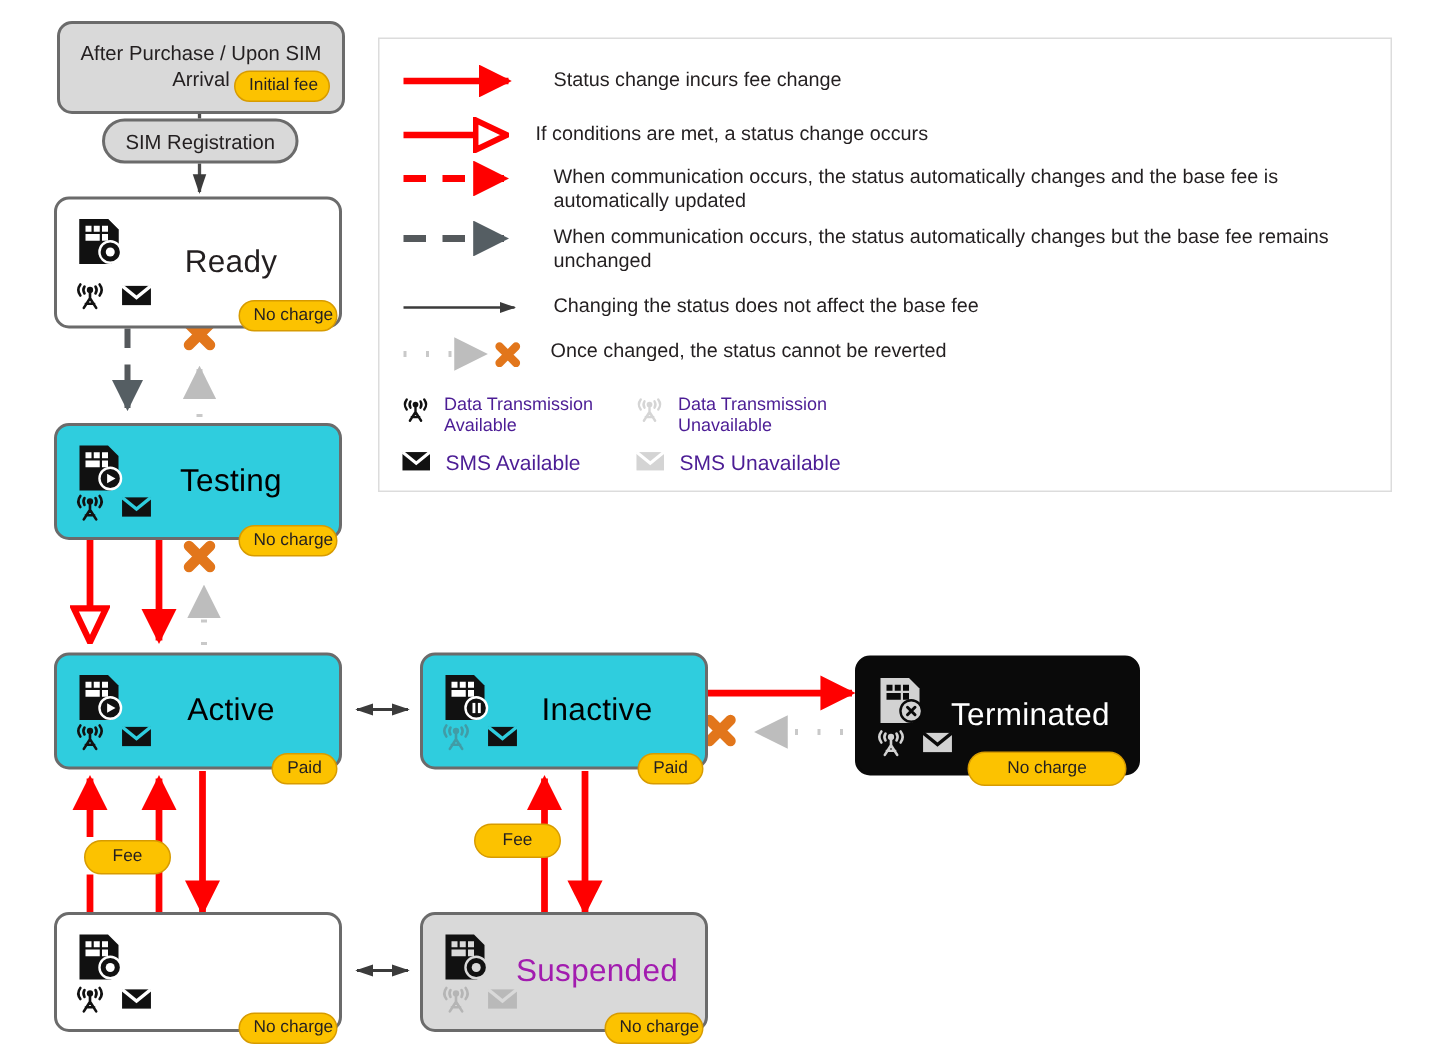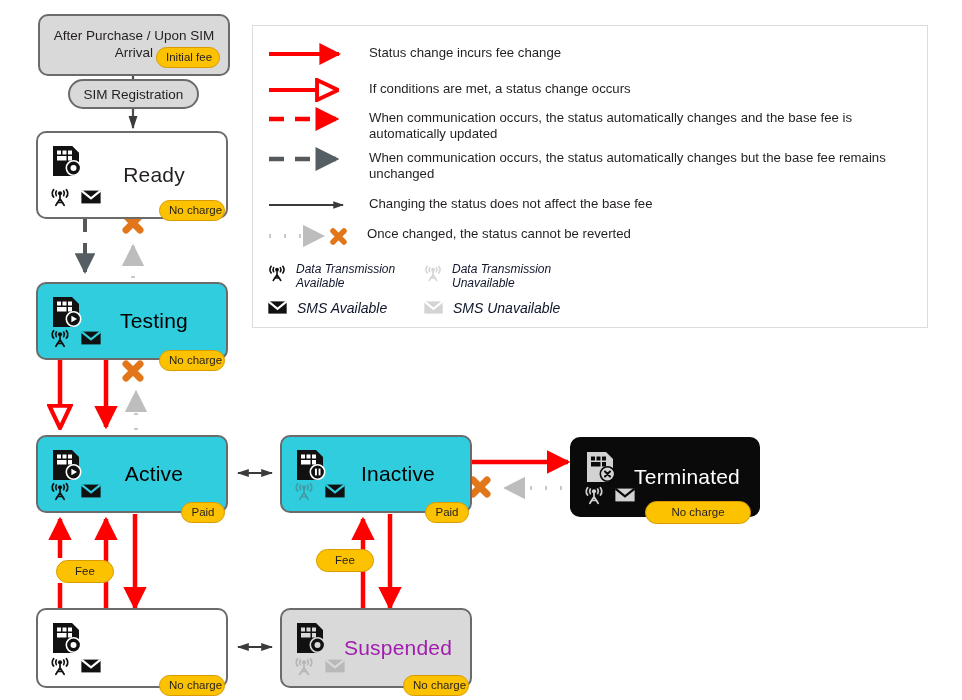--- a/index.html
+++ b/index.html
@@ -30,21 +30,21 @@
 
   
   .capsule{position:absolute;background:#d9d9d9;border:2px solid #6b6b6b;border-radius:16px;
            box-sizing:border-box;text-align:center;font-size:13.5px;color:#231f20;}
 
   
   #legend{position:absolute;left:252px;top:25px;width:676px;height:303px;
           background:#fff;border:1px solid #dcdcdc;box-sizing:border-box;}
   .lg-row{position:absolute;display:flex;align-items:flex-start;}
   .lg-txt{font-size:13.2px;line-height:16px;color:#231f20;}
-  .lg-ico-txt{font-size:12px;line-height:14px;color:#0f172a;font-style:italic;}
+  .lg-ico-txt{font-size:12px;line-height:14px;color:#4c1d95;}
   .lg-ico-txt.big{font-size:14px;}
 
   svg{overflow:visible;}
   .nosel{user-select:none;}
 </style>
 </head>
 <body>
 
 <div id="stage">
 
@@ -345,21 +345,21 @@
       <svg width="90" height="18">
         <line x1="2" y1="9" x2="72" y2="9" stroke="#ff0000" stroke-width="4.2" marker-end="url(#mRedFill)"></line>
       </svg>
       <span class="lg-txt" style="margin-left:12px;text-align:right;">Status change incurs fee change</span>
     </div>
 
     <div class="lg-row" style="left:14px;top:55px;">
       <svg width="90" height="18">
         <line x1="2" y1="9" x2="70" y2="9" stroke="#ff0000" stroke-width="4.2" marker-end="url(#mRedHollow)"></line>
       </svg>
-      <span class="lg-txt" style="margin-left:12px;">If conditions are met, a status change occurs</span>
+      <span class="lg-txt" style="">If conditions are met, a status change occurs</span>
     </div>
 
     <div class="lg-row" style="left:14px;top:84px;width:650px;">
       <svg width="90" height="18" style="flex:none;">
         <line x1="2" y1="9" x2="70" y2="9" stroke="#ff0000" stroke-width="4.6" stroke-dasharray="15,11" marker-end="url(#mRedFill)"></line>
       </svg>
       <span class="lg-txt" style="margin-left:12px;display:block;max-width:500px;">When communication occurs, the status automatically changes and the base fee is automatically updated</span>
     </div>
 
     <div class="lg-row" style="left:14px;top:124px;width:660px;">

